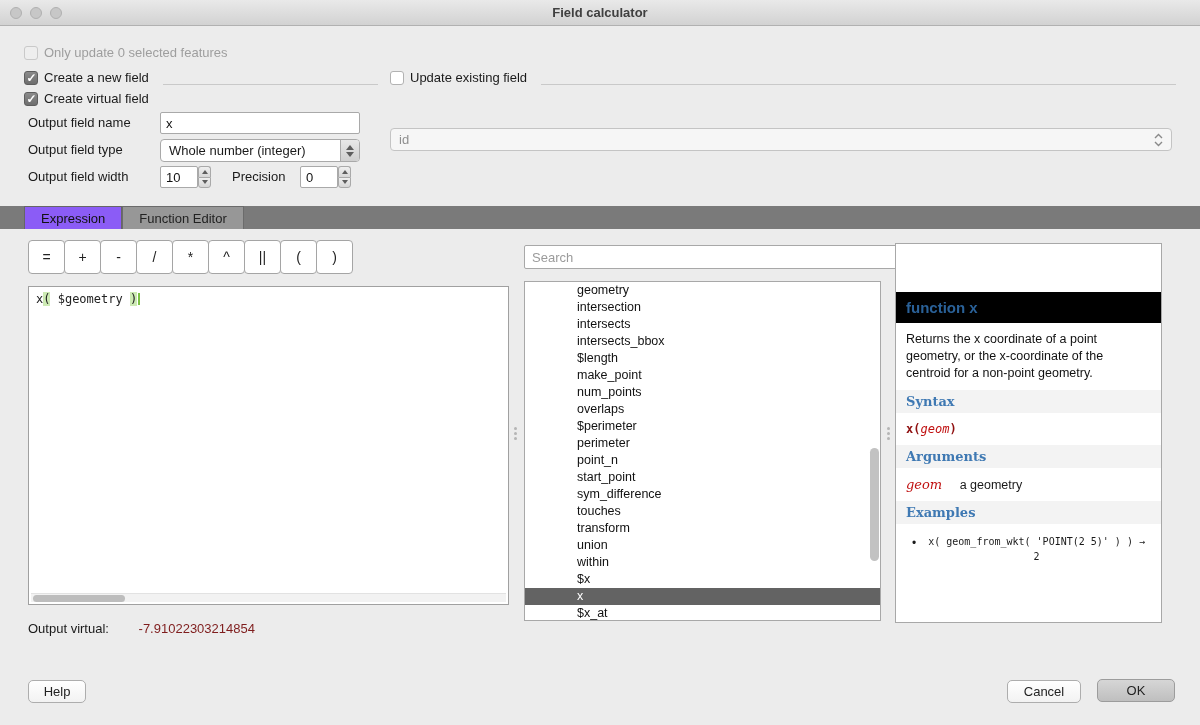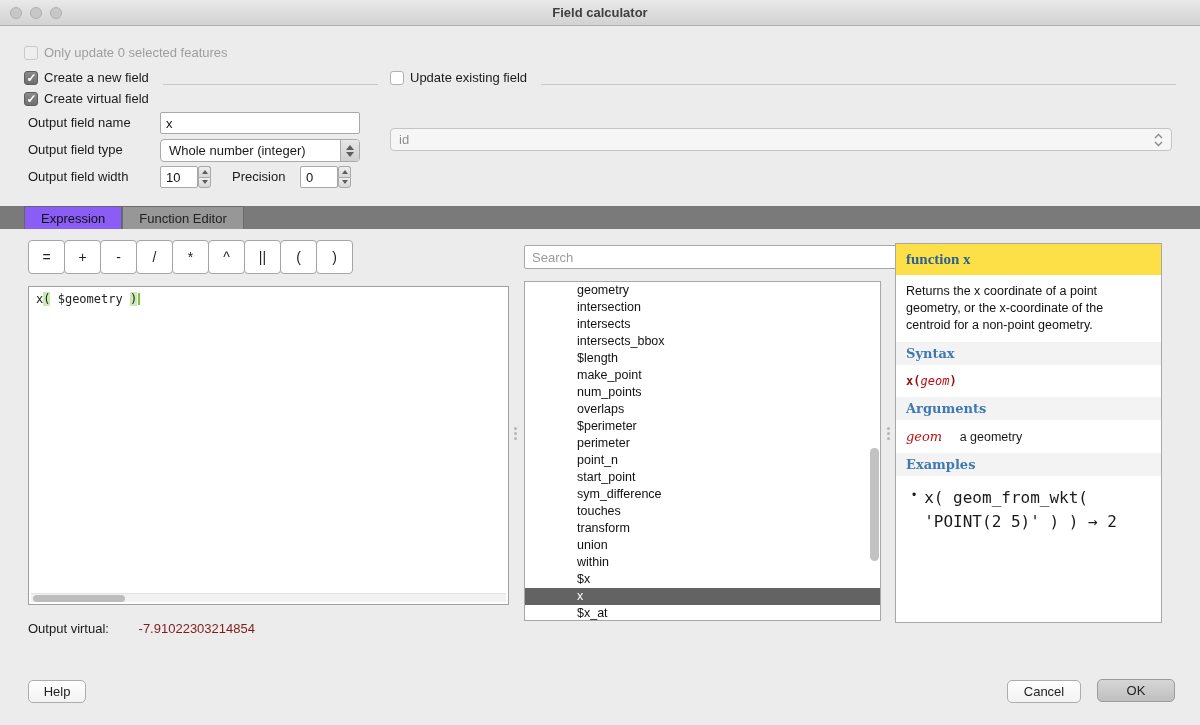--- a/index.html
+++ b/index.html
@@ -73,32 +73,32 @@
   .fn-list { position:absolute; top:281px; left:524px; width:357px; height:340px; background:#fff; border:1px solid #a8a8a8; overflow:hidden; }
   .fn-item { height:17px; line-height:17px; padding-left:52px; font-size:12.5px; color:#111; }
   .fn-item.selected { background:#636363; color:#fff; }
   .vscroll { position:absolute; top:282px; left:869px; width:11px; height:338px; }
   .vscroll .thumb { position:absolute; left:1px; top:166px; width:9px; height:113px; background:#c2c2c2; border-radius:5px; }
   .splitter { position:absolute; width:7px; height:26px; display:flex; flex-direction:column; align-items:center; justify-content:center; gap:2px; }
   .splitter i { width:3px; height:3px; background:#b5b5b5; border-radius:50%; }
 
   
   .help-panel { position:absolute; top:243px; left:895px; width:267px; height:380px; background:#fff; border:1px solid #a8a8a8; overflow:hidden; }
-  .help-h1 { background:#fde047; padding:7px 10px; color:#2a6198; font-family:Liberation Serif, serif; font-weight:bold; font-size:15px; }
+  .help-h1 { background:#000000; padding:7px 10px; color:#2a6198; font-family:Liberation Sans, sans-serif; font-weight:bold; font-size:15px;margin-top:48px; }
   .help-h2 { background:#f3f3f3; padding:4px 10px; color:#3f79b3; font-family:"DejaVu Serif",serif; font-weight:bold; font-size:13px; }
   .help-desc { padding:8px 10px; font-size:12.5px; line-height:1.35; color:#111; }
   .help-code { padding:9px 10px; font-family:"DejaVu Sans Mono",monospace; font-size:12px; }
   .code-fn { color:#8f1010; font-weight:bold; }
   .code-paren { color:#8f1010; font-weight:bold; }
   .code-arg { color:#c01010; font-style:italic; }
   .help-arg-row { padding:9px 10px; font-size:12.5px; }
   .arg-name { color:#c01010; font-style:italic; font-family:"DejaVu Serif",serif; font-size:13px; margin-right:14px; }
   .example-item { padding:10px 12px 10px 16px; display:flex; gap:8px; }
   .example-item .bullet { font-size:12px; line-height:1.5; }
-  .example-code { font-family:"DejaVu Sans Mono",monospace; font-size:16px; line-height:1.5; color:#1a1a1a; width:225px; }
+  .example-code { font-family:"DejaVu Sans Mono",monospace; font-size:10px; line-height:1.5; color:#1a1a1a; width:225px;text-align:center; }
 
   
   .btn { position:absolute; height:23px; background:linear-gradient(#ffffff,#f2f2f2); border:1px solid #adadad; border-radius:5px;
     font-family:"Liberation Sans",sans-serif; font-size:13px; color:#222; }
   .btn.help { left:28px; top:680px; width:58px; }
   .btn.cancel { left:1007px; top:680px; width:74px; }
   .btn.ok { left:1097px; top:679px; width:78px; background:linear-gradient(#d6d6d6,#bfbfbf); border-color:#9c9c9c; }
 </style>
 </head>
 <body>

